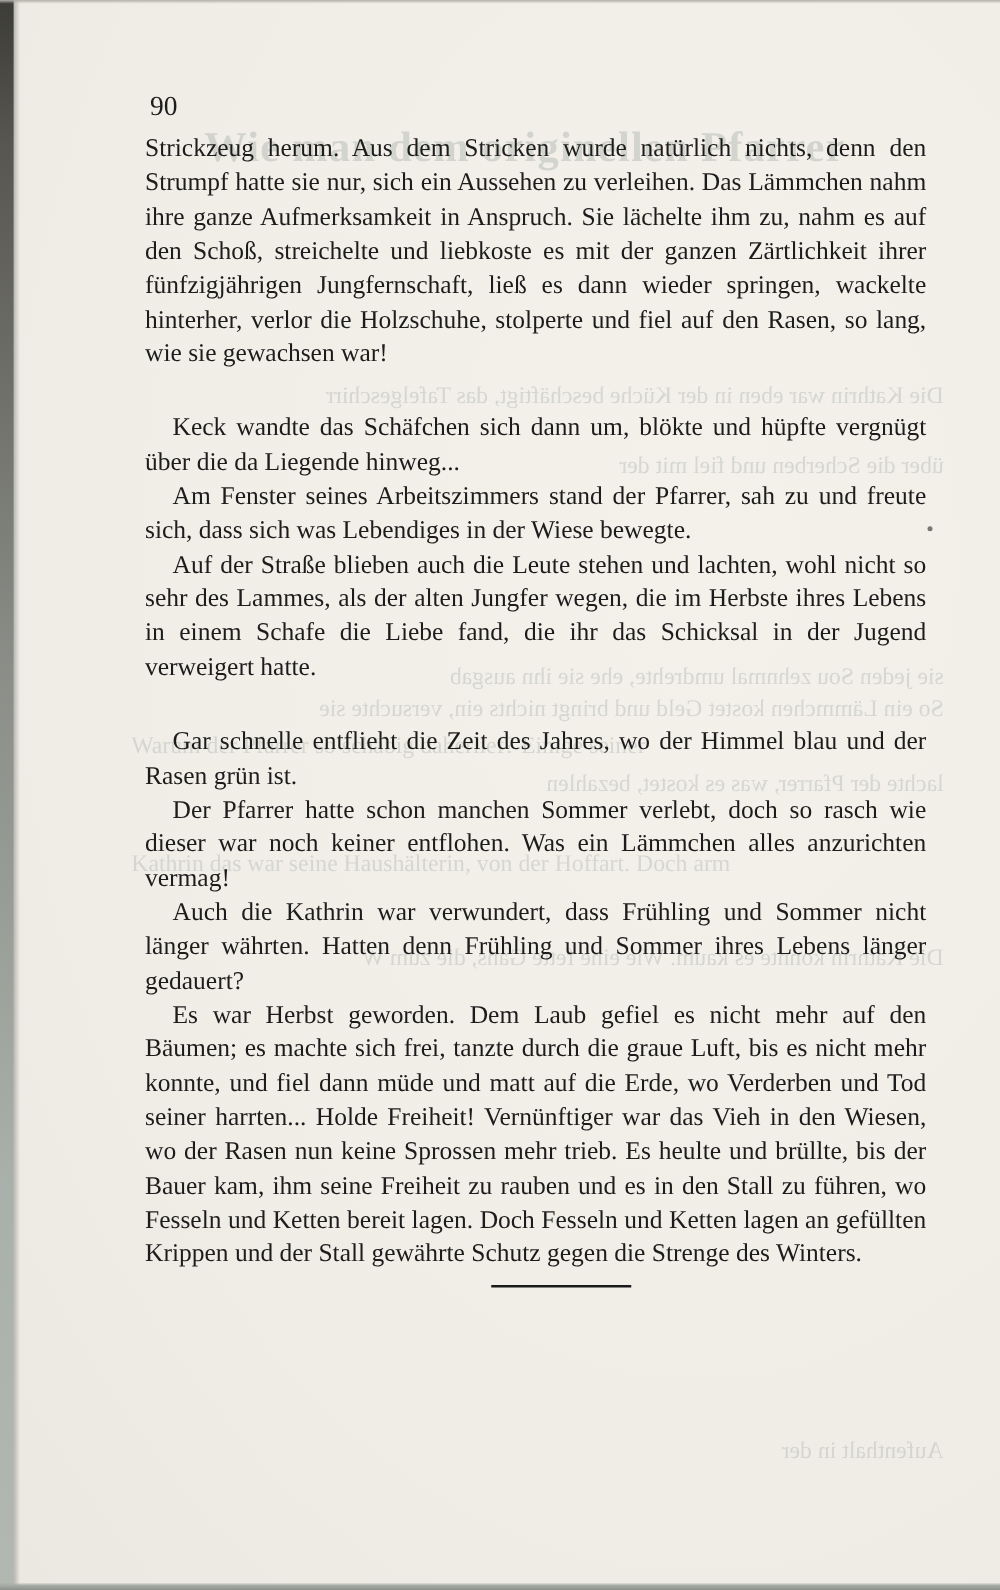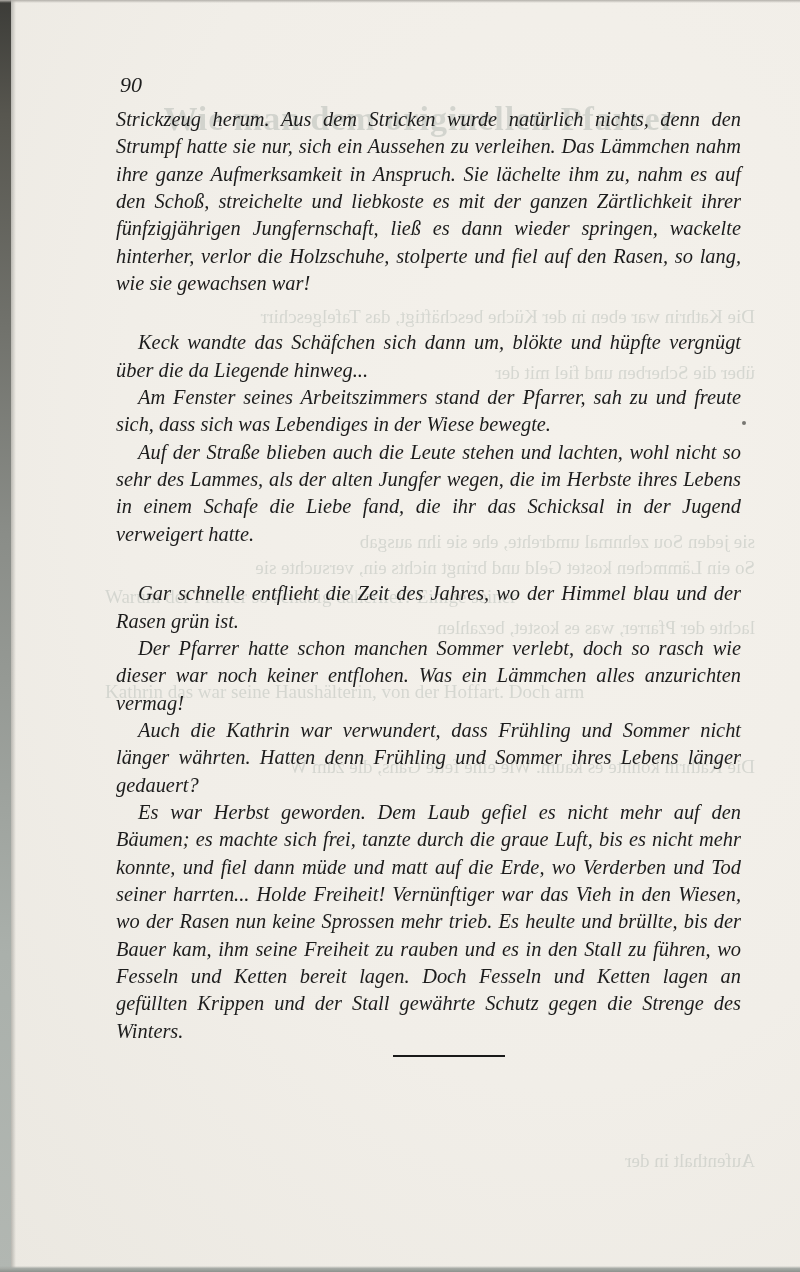--- a/index.html
+++ b/index.html
@@ -54,21 +54,21 @@
   .ghost-line.mirrored { transform: scaleX(-1); }
   .ghost-line.heading {
     font-size: 34px;
     font-weight: bold;
     text-align: center;
     color: #b4bab4;
     letter-spacing: 1px;
     left: 70px; width: 700px;
   }
   
-  .content { position: absolute; inset: 0; font-style: italic; }
+  .content { position: absolute; inset: 0; }
   .page-number {
     position: absolute; left: 120px; top: 72px;
     font-size: 22px; color: #1d1d1d;
   }
   .text-block {
     position: absolute; left: 116px; top: 106px;
     width: 625px;
     font-size: 20.4px;
     line-height: 27.35px;
     color: #1c1c1c;

